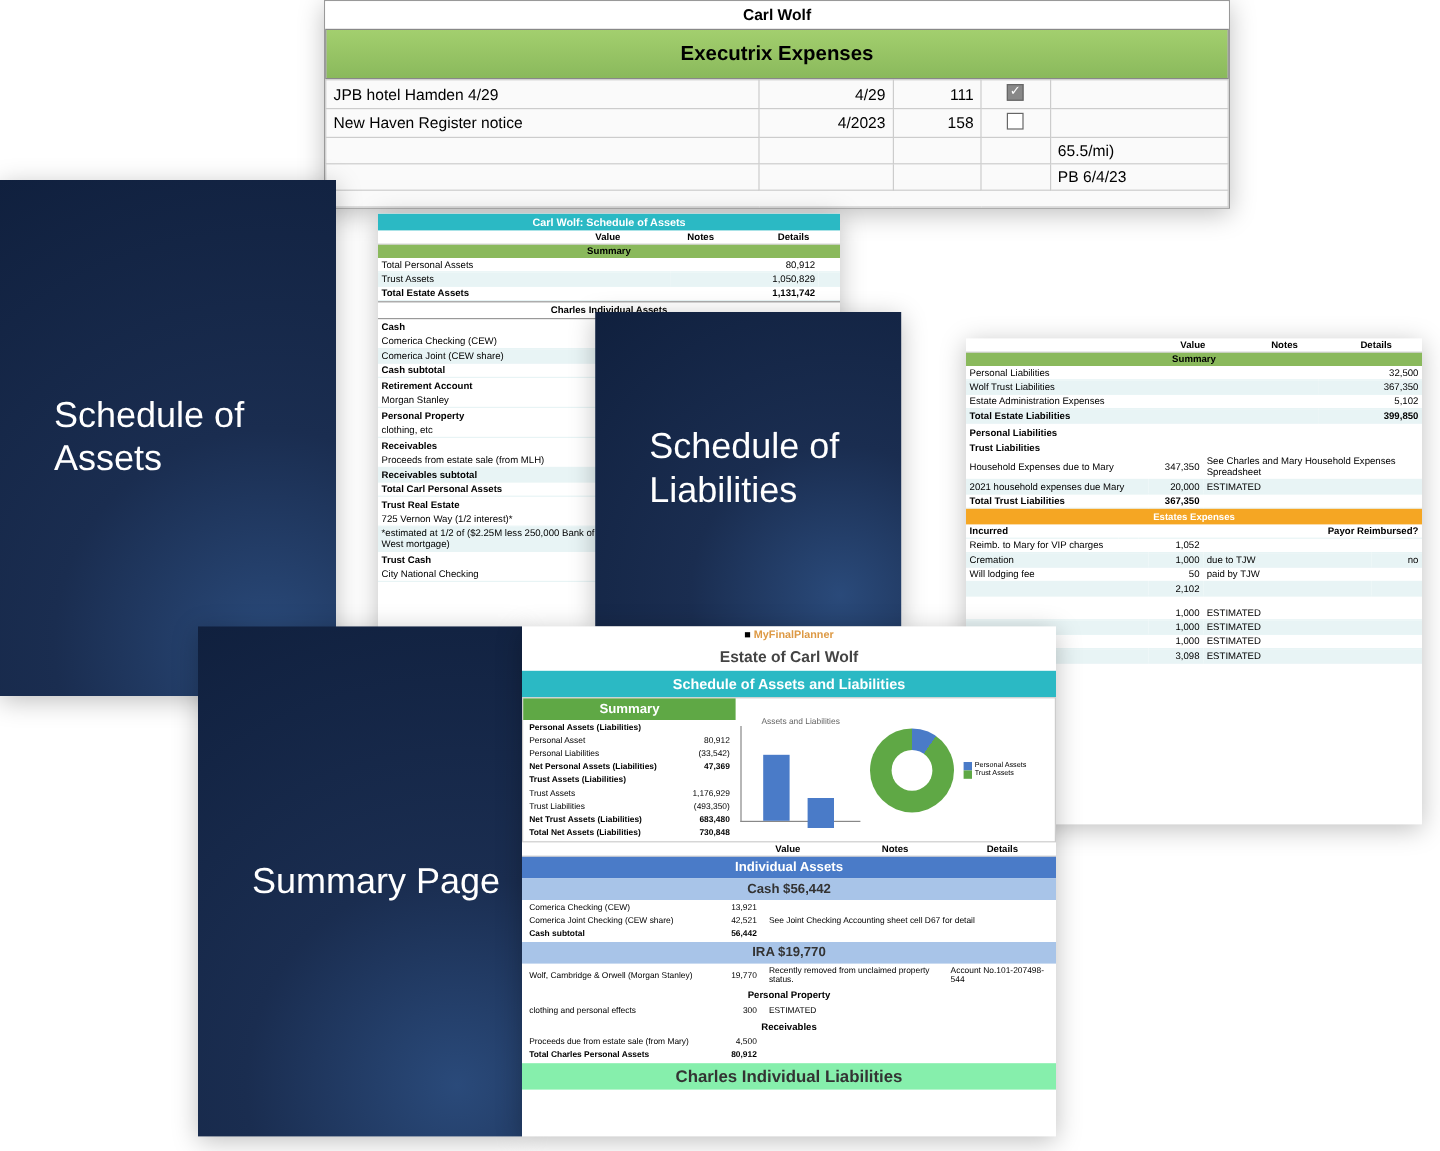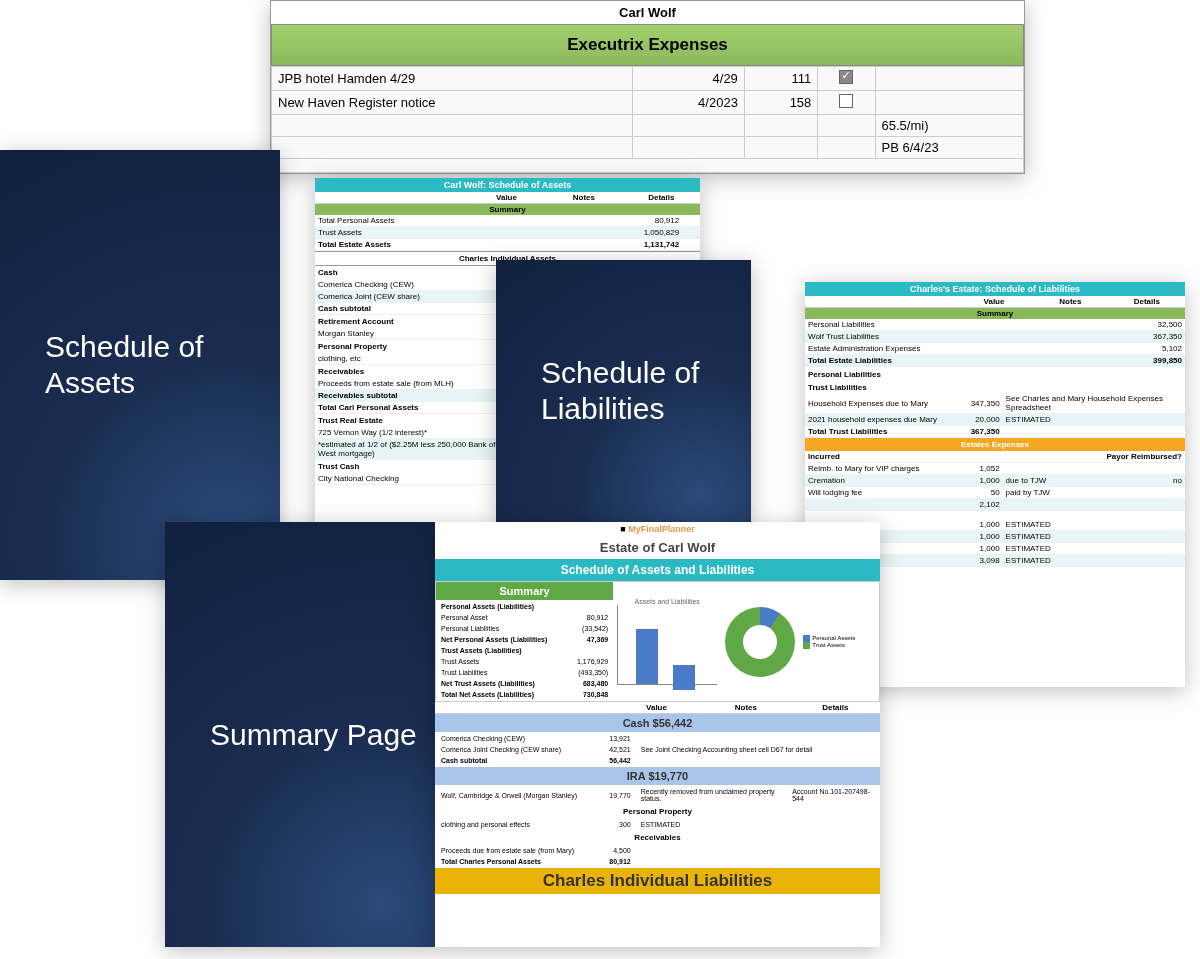--- a/index.html
+++ b/index.html
@@ -141,22 +141,22 @@
   }
   .blue-band {
     background: #4a7bc8; color: #fff; text-align: center;
     font-weight: bold; padding: 3px; font-size: 11px;
   }
   .ltblue-band {
     background: #a8c4e8; color: #333; text-align: center;
     font-weight: bold; padding: 3px; font-size: 11px;
   }
   .pink-band {
-    background: #eab308; color: #333; text-align: center;
-    font-weight: bold; padding: 3px; font-size: 17px;
+    background: #86efac; color: #333; text-align: center;
+    font-weight: bold; padding: 3px; font-size: 14px;
   }
   .summary-box {
     display: flex; border: 1px solid #ccc;
   }
   .summary-left {
     width: 40%;
   }
   .summary-left table { width: 100%; }
   .summary-left td { font-size: 7px; padding: 1px 3px; }
   .chart-area {
@@ -354,21 +354,20 @@
         </tbody>
       </table>
     </div>
 </div>
 
 <div class="panel slide slide2">
   <div class="slide-title">Schedule of Liabilities</div>
 </div>
 
 <div class="panel liab-sheet">
-  <div class="sheet-header">Charles's Estate: Schedule of Liabilities</div>
   <div class="sheet-cols">
     <div style="flex:2"></div>
     <div>Value</div>
     <div>Notes</div>
     <div>Details</div>
   </div>
   <div class="summary-band">Summary</div>
   <table>
     <tbody>
         <tr>
@@ -570,20 +569,21 @@
           </div>
       </div>
     </div>
   </div>
   <div class="sheet-cols">
     <div style="flex:2"></div>
     <div>Value</div>
     <div>Notes</div>
     <div>Details</div>
   </div>
+  <div class="blue-band">Individual Assets</div>
   <div class="ltblue-band">Cash $56,442</div>
   <table class="full" id="cash-rows">
       <tbody>
         <tr>
           <td style="width:35%">Comerica Checking (CEW)</td>
           <td class="r" style="width:10%">13,921</td>
           <td></td>
           <td></td>
         </tr>
         <tr>

